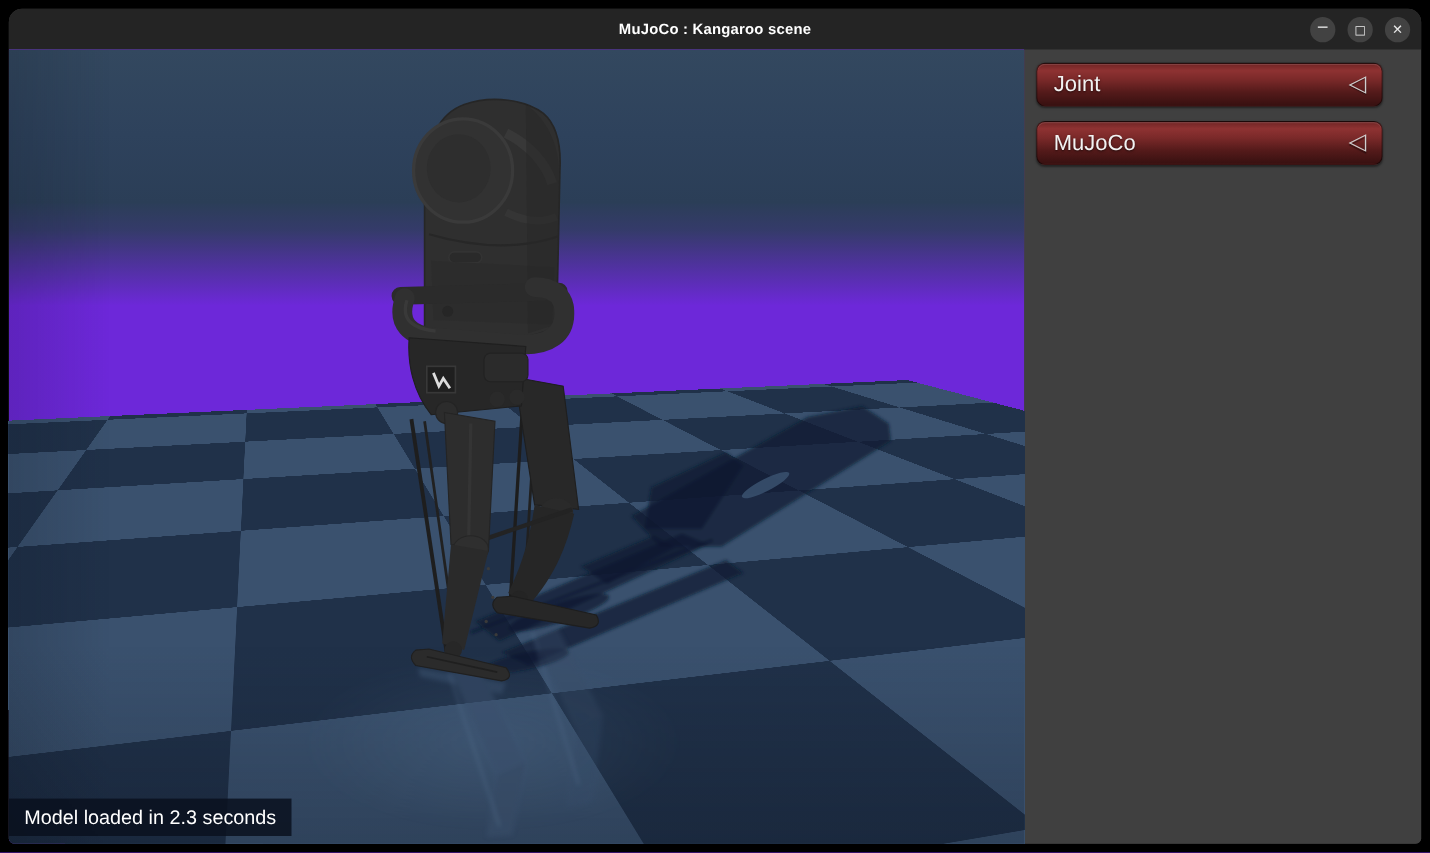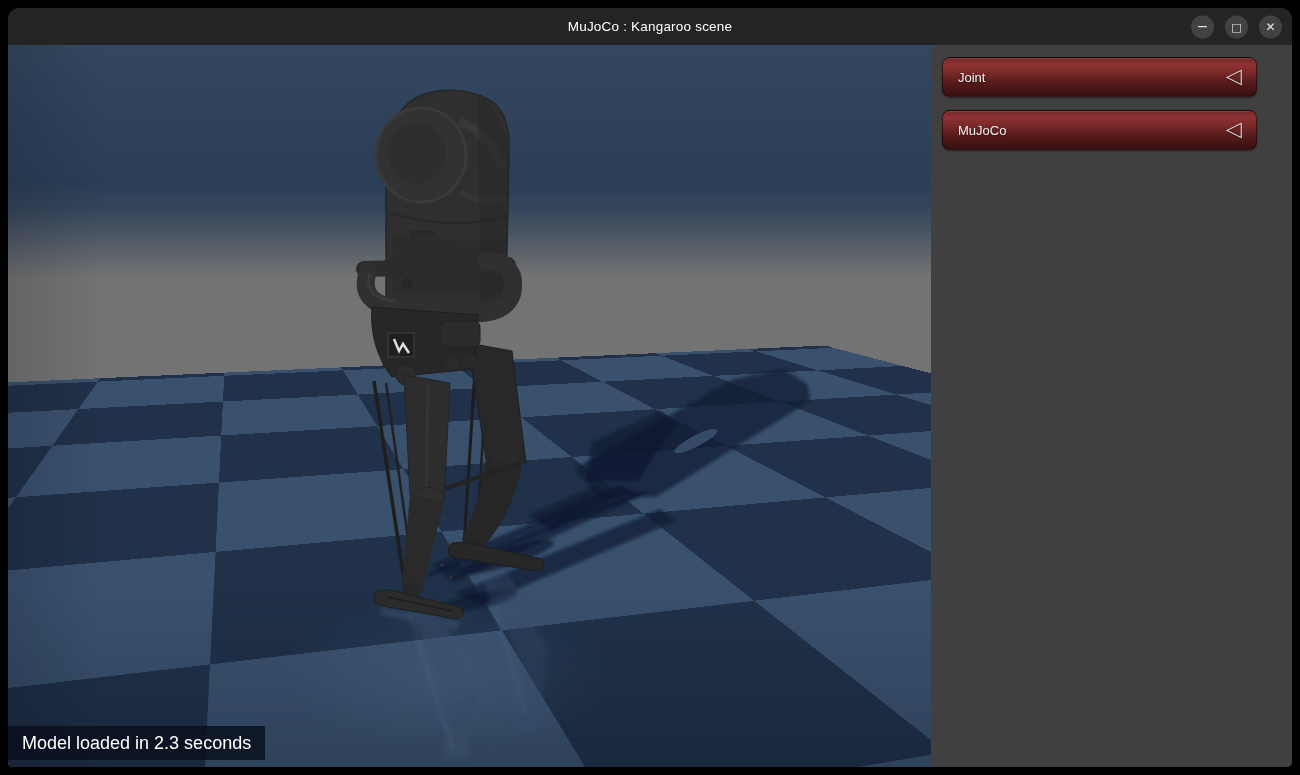--- a/index.html
+++ b/index.html
@@ -10,38 +10,38 @@
   }
   .window{
     position:absolute;left:8px;top:8px;width:1284px;height:759px;
     border-radius:12px 12px 5px 5px;overflow:hidden;background:#404040;
   }
   
   .titlebar{
     position:relative;height:37px;background:#242424;
     display:flex;align-items:center;justify-content:center;
   }
-  .title{color:#ffffff;font-size:13.5px;font-weight:normal;letter-spacing:.2px;}
+  .title{color:#ffffff;font-size:13.5px;font-weight:bold;letter-spacing:.2px;}
   .win-controls{
     position:absolute;right:10px;top:50%;transform:translateY(-50%);
     display:flex;gap:11px;
   }
   .win-btn{
     width:23px;height:23px;border-radius:50%;background:#424242;
     color:#e8e8e8;display:flex;align-items:center;justify-content:center;
     font-family:"DejaVu Sans", sans-serif;cursor:default;user-select:none;
   }
   .win-btn .glyph{line-height:1;}
   .win-btn.min .glyph{font-size:14px;transform:translateY(-1px);}
   .win-btn.max .glyph{font-size:11px;}
   .win-btn.close .glyph{font-size:12px;}
   
   .main{display:flex;height:722px;}
   .viewport{
-    position:relative;width:1038px;height:722px;overflow:hidden;background:#737373;
+    position:relative;width:1038px;height:722px;overflow:hidden;background:#6d28d9;
   }
   .floor-clip{position:absolute;inset:0;overflow:hidden;}
   .floor-plane{
     position:absolute;bottom:-80px;left:50%;margin-left:-2200px;
     width:4400px;height:2600px;
     transform-origin:50% 100%;
     transform:perspective(680px) rotateX(46deg) rotateZ(-14deg);
     background:
       conic-gradient(#3a516e 90deg, #203149 90deg 180deg, #3a516e 180deg 270deg, #203149 270deg);
     background-size:840px 840px;
@@ -74,21 +74,21 @@
     display:flex;flex-direction:column;gap:13px;
   }
   .section-btn{
     position:relative;height:40px;margin:0 35px 0 11px;
     border-radius:8px;border:1px solid rgba(0,0,0,.5);
     background:linear-gradient(180deg,#702525 0%,#8e3232 16%,#7a2929 38%,#541a1a 68%,#371010 100%);
     box-shadow:inset 0 1px 0 rgba(255,255,255,.12), 0 1px 2px rgba(0,0,0,.45);
     display:flex;align-items:center;cursor:pointer;box-sizing:border-box;
   }
   .section-btn .label{
-    color:#f2f2f2;font-size:13px;padding-left:15px;
+    color:#f2f2f2;font-size:20px;padding-left:15px;
     text-shadow:0 1px 2px rgba(0,0,0,.6);
   }
   .section-btn .tri{
     position:absolute;right:14px;top:50%;transform:translateY(-53%);
     color:#cfcfcf;font-size:21px;font-family:"DejaVu Sans", sans-serif;
     text-shadow:0 1px 1px rgba(0,0,0,.5);line-height:1;
   }
 </style>
 </head>
 <body>

